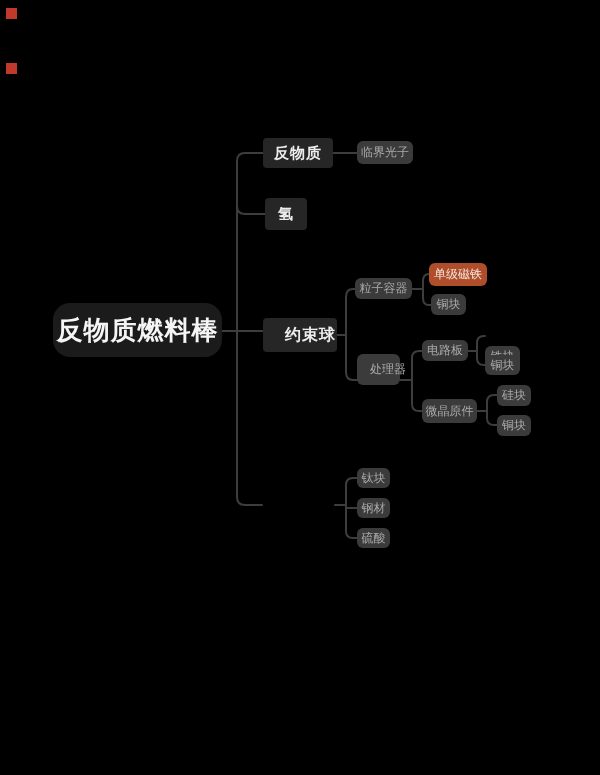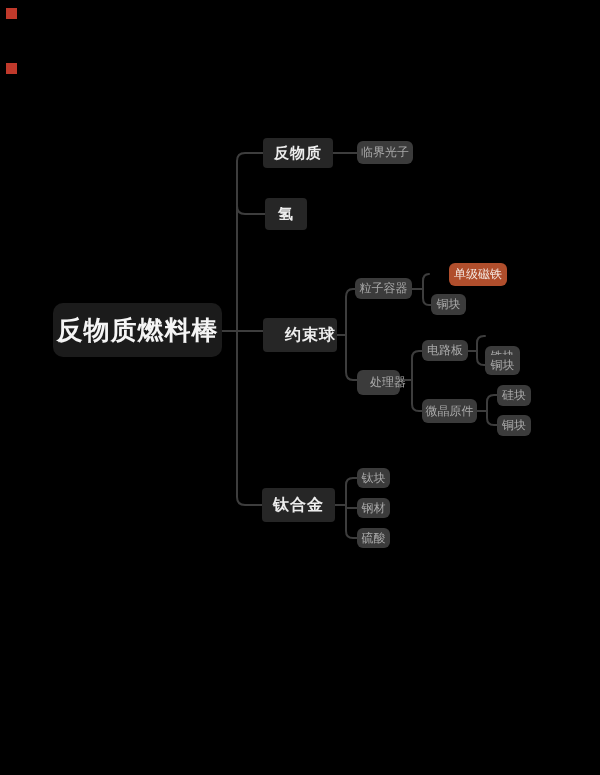--- a/index.html
+++ b/index.html
@@ -2,39 +2,39 @@
 <html><head>
 <meta charset="utf-8">
 <style>
   html,body{margin:0;padding:0;background:#000;}
   body{width:600px;height:775px;overflow:hidden;
        font-family:"Liberation Sans","DejaVu Sans",sans-serif;}
   #canvas{position:relative;width:600px;height:775px;background:#000;}
   #wires{position:absolute;left:0;top:0;width:600px;height:775px;}
   .node{position:absolute;display:flex;align-items:center;justify-content:center;
         box-sizing:border-box;white-space:nowrap;}
-  .root{background:#1b1b1b;border-radius:10px;color:#f5f5f5;
+  .root{background:#1b1b1b;border-radius:17px;color:#f5f5f5;
         font-size:26px;font-weight:bold;letter-spacing:1px;}
   .l1{background:#262626;border-radius:4px;color:#ededed;
       font-size:15px;font-weight:bold;letter-spacing:1px;}
   .sub{background:#3b3b3b;border-radius:6px;color:#a9a9a9;font-size:12px;}
-  .highlight{background:#b04e2c;color:#f4e7e0;margin-left:20px;}
+  .highlight{background:#b04e2c;color:#f4e7e0;}
   .marker{position:absolute;left:6px;width:11px;height:11px;background:#c0392b;}
   .marker.m1{top:8px;}
   .marker.m2{top:63px;}
 
   
   #n-root{left:53px;top:303px;width:169px;height:54px;}
   #n-antimatter{left:263px;top:138px;width:70px;height:30px;}
   #n-hydrogen{left:265px;top:198px;width:42px;height:32px;}
   #n-confine{left:263px;top:318px;width:74px;height:34px;font-size:16px;padding-left:21px;}
   #n-titanium-alloy{left:262px;top:488px;width:73px;height:34px;font-size:16px;}
   #n-critical-photon{left:357px;top:141px;width:56px;height:23px;}
   #n-particle-container{left:355px;top:278px;width:57px;height:21px;}
-  #n-processor{left:357px;top:370px;width:43px;height:25px;padding-left:19px;}
+  #n-processor{left:357px;top:354px;width:43px;height:31px;padding-left:19px;}
   #n-single-magnet{left:429px;top:263px;width:58px;height:23px;}
   #n-copper-1{left:431px;top:294px;width:35px;height:21px;}
   #n-circuit-board{left:422px;top:340px;width:46px;height:21px;}
   #n-microcrystal{left:422px;top:399px;width:55px;height:24px;text-align:center;}
   #n-iron-block{left:485px;top:318px;width:35px;height:20px;margin-top:28px;}
   #n-copper-2{left:485px;top:355px;width:35px;height:20px;}
   #n-silicon-block{left:497px;top:385px;width:34px;height:21px;}
   #n-copper-3{left:497px;top:415px;width:34px;height:21px;}
   #n-titanium-block{left:357px;top:468px;width:33px;height:20px;}
   #n-steel{left:357px;top:498px;width:33px;height:20px;}
@@ -90,18 +90,17 @@
   <div id="n-copper-1" class="node sub">铜块</div>
 
   <div id="n-processor" class="node sub">处理器</div>
   <div id="n-circuit-board" class="node sub">电路板</div>
   <div id="n-iron-block" class="node sub">铁块</div>
   <div id="n-copper-2" class="node sub">铜块</div>
   <div id="n-microcrystal" class="node sub">微晶原件</div>
   <div id="n-silicon-block" class="node sub">硅块</div>
   <div id="n-copper-3" class="node sub">铜块</div>
 
-  <div id="n-titanium-alloy" class="node l1">钛合金</div>
   <div id="n-titanium-block" class="node sub">钛块</div>
   <div id="n-steel" class="node sub">钢材</div>
   <div id="n-sulfuric-acid" class="node sub">硫酸</div>
 
 </div>
 
 </body></html>

